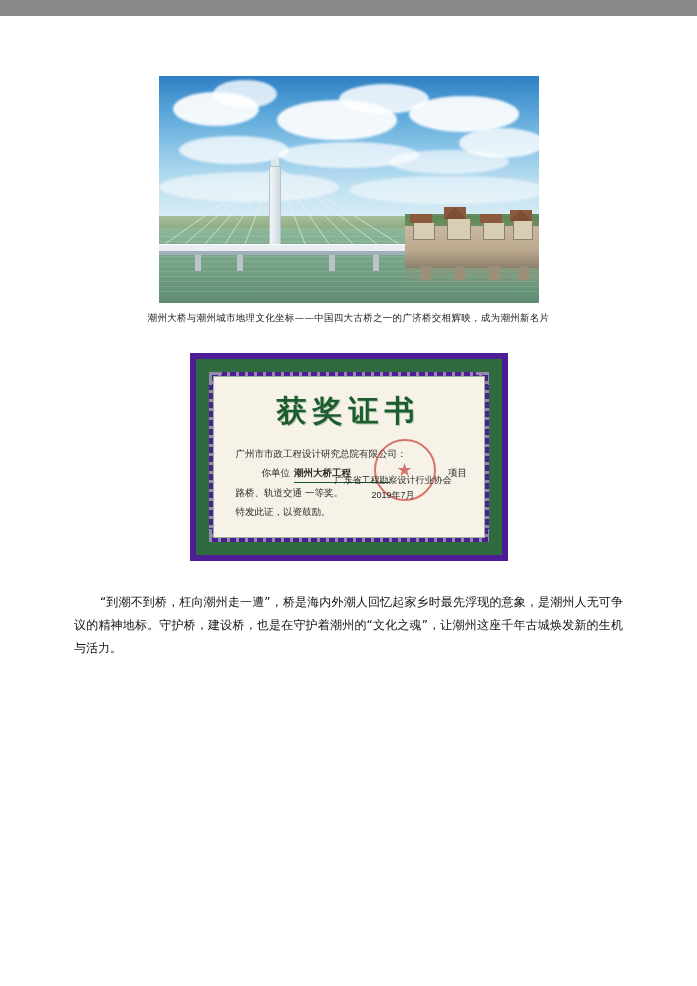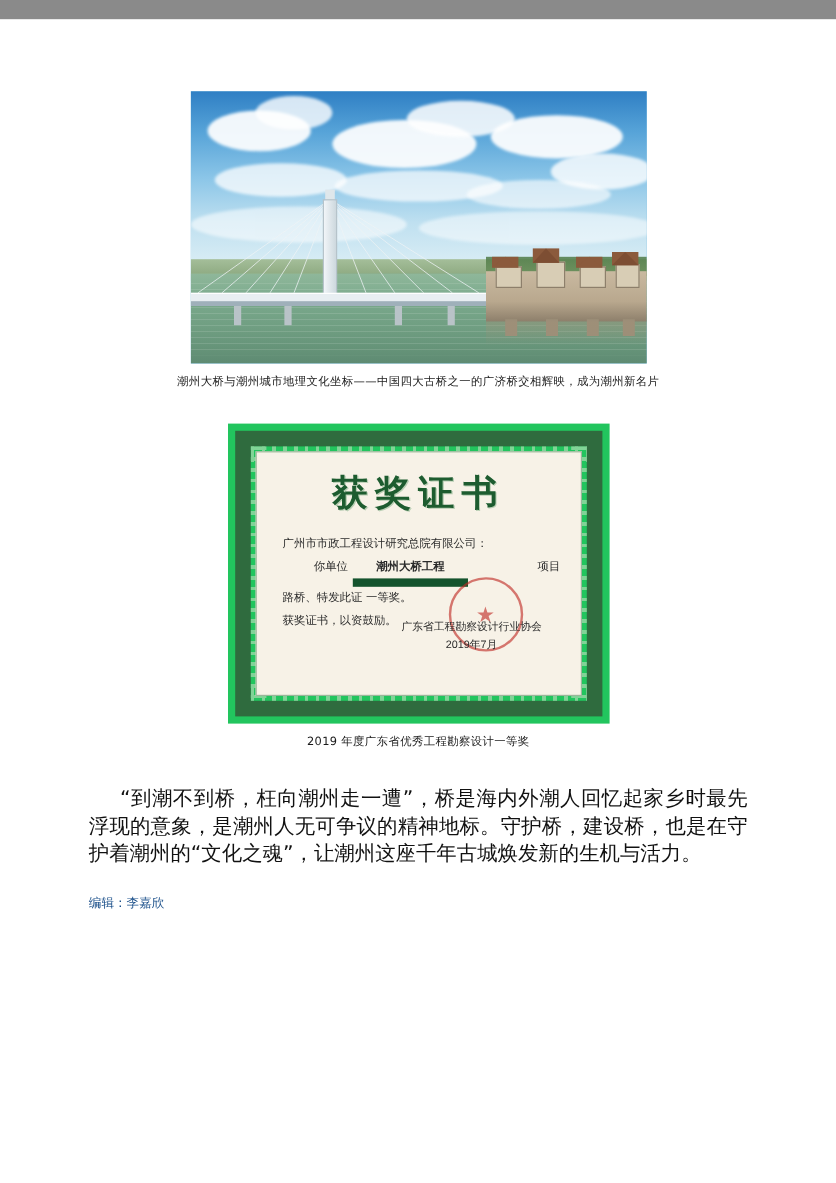--- a/index.html
+++ b/index.html
@@ -165,22 +165,22 @@
   }
 
   
   .cert-wrap {
     width: 318px;
     margin: 28px auto 0 auto;
   }
   .cert {
     position: relative;
     width: 318px;
-    height: 250px;
-    background: #22c55e;
+    height: 208px;
+    background: #4c1d95;
     box-sizing: border-box;
     overflow: hidden;
   }
   .cert-border-outer {
     position: absolute;
     left: 6px; top: 6px; right: 6px; bottom: 6px;
     border: 13px solid #2f6b3e;
     box-sizing: border-box;
   }
   .cert-fret {
@@ -215,23 +215,22 @@
   .cert-body {
     margin: 12px 22px 0 22px;
     font-size: 9.5px;
     line-height: 19px;
     color: #2a2a2a;
     font-family: "DejaVu Sans", sans-serif;
   }
   .cert-body .row { white-space: nowrap; }
   .cert-unit {
     display: inline-block;
-    border-bottom: 7px solid #14532d;
+    border-bottom: 1px solid #14532d;
     min-width: 96px;
-    text-align: center;
     font-weight: bold;
     margin: 0 4px;
   }
   .sp-lg { display:inline-block; width: 54px; }
   .sp-md { display:inline-block; width: 26px; }
   .cert-sign {
     position: absolute;
     right: 32px;
     bottom: 34px;
     text-align: center;
@@ -255,21 +254,21 @@
     left: 50%; top: 50%;
     transform: translate(-50%,-50%);
     color: #c02a24;
     font-size: 18px;
     line-height: 1;
   }
 
   
   .para {
     margin-top: 30px;
-    font-size: 17px;
+    font-size: 12px;
     line-height: 23px;
     color: #111111;
     text-align: justify;
     font-family: "DejaVu Sans", sans-serif;
   }
   .para .indent { display: inline-block; width: 26px; }
 
   .credits {
     margin-top: 20px;
     font-size: 10.5px;
@@ -350,35 +349,33 @@
       <div class="cert">
         <div class="cert-border-outer"></div>
         <div class="cert-fret"></div>
         <div class="cert-inner">
           <div class="cert-title">获奖证书</div>
           <div class="cert-body">
             <div class="row">广州市市政工程设计研究总院有限公司：</div>
             <div class="row">
               <span class="sp-md"></span><span>你单位</span><span class="cert-unit">潮州大桥工程</span><span class="sp-lg"></span><span>项目</span>
             </div>
-            <div class="row">路桥、特发此证 一等奖。</div>
-            <div class="row">获奖证书，以资鼓励。</div>
+            <div class="row">路桥、轨道交通 一等奖。</div>
+            <div class="row">特发此证，以资鼓励。</div>
           </div>
           <div class="seal">
             <span class="seal-star">★</span>
           </div>
           <div class="cert-sign">
             <div>广东省工程勘察设计行业协会</div>
             <div>2019年7月</div>
           </div>
         </div>
       </div>
     </div>
-    <div class="caption">2019 年度广东省优秀工程勘察设计一等奖</div>
 
     <div class="para"><span class="indent"></span><span>“到潮不到桥，枉向潮州走一遭”，桥是海内外潮人回忆起家乡时最先浮现的意象，是潮州人无可争议的精神地标。守护桥，建设桥，也是在守护着潮州的“文化之魂”，让潮州这座千年古城焕发新的生机与活力。</span></div>
 
     <div class="credits">
-      <div>编辑：李嘉欣</div>
     </div>
 
   </div>
 </div>
 
 </body></html>

